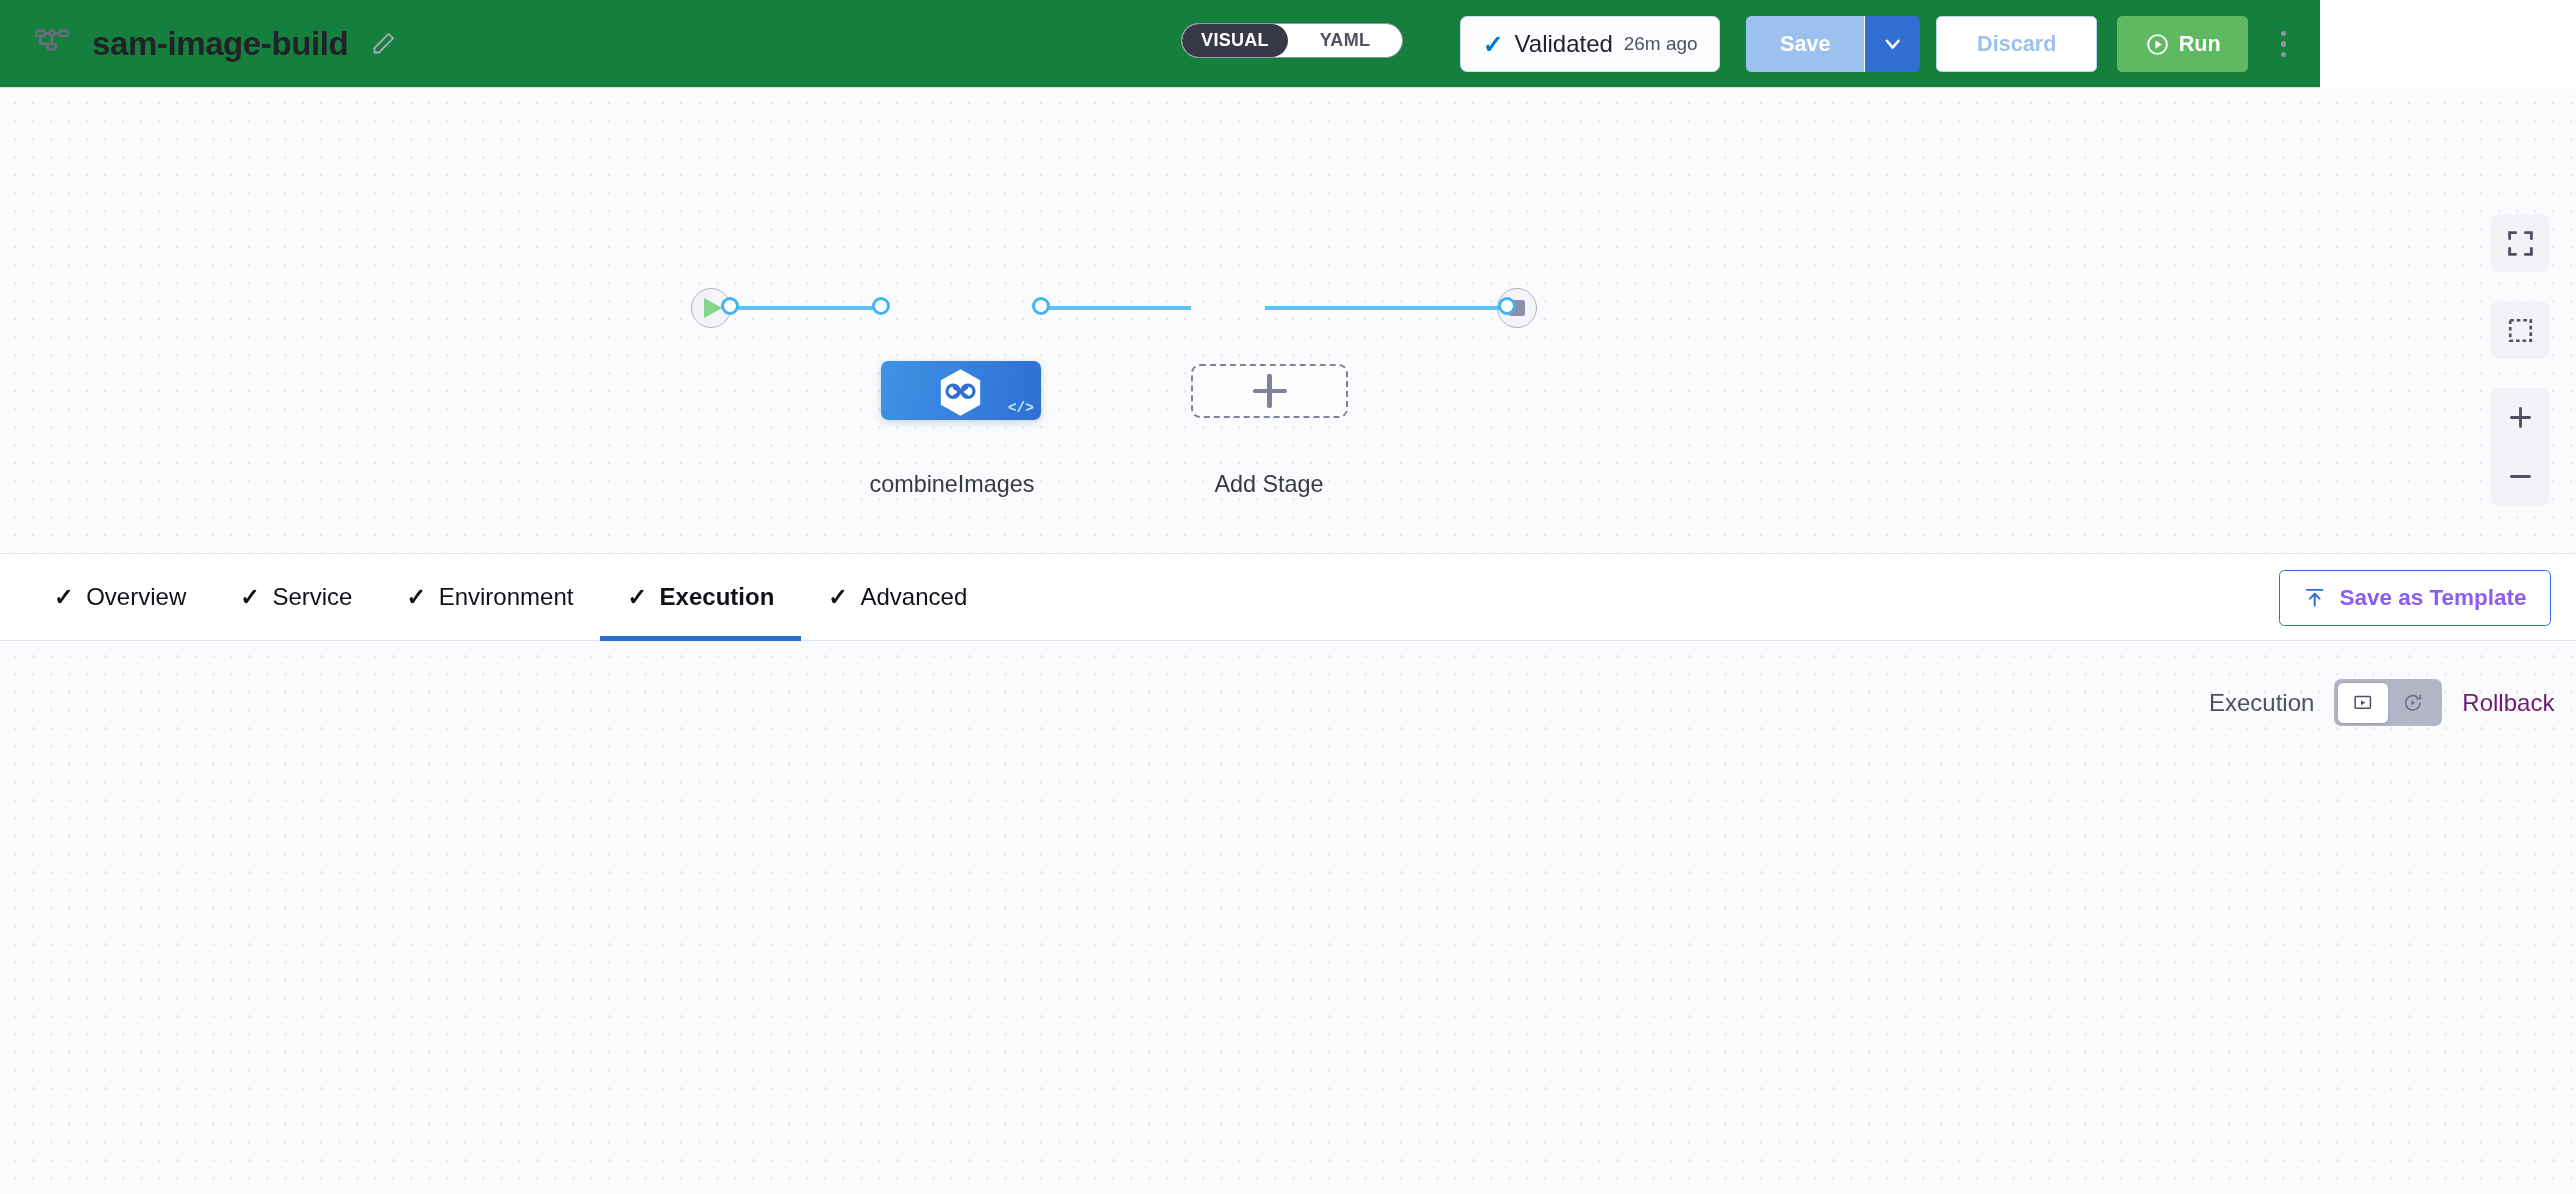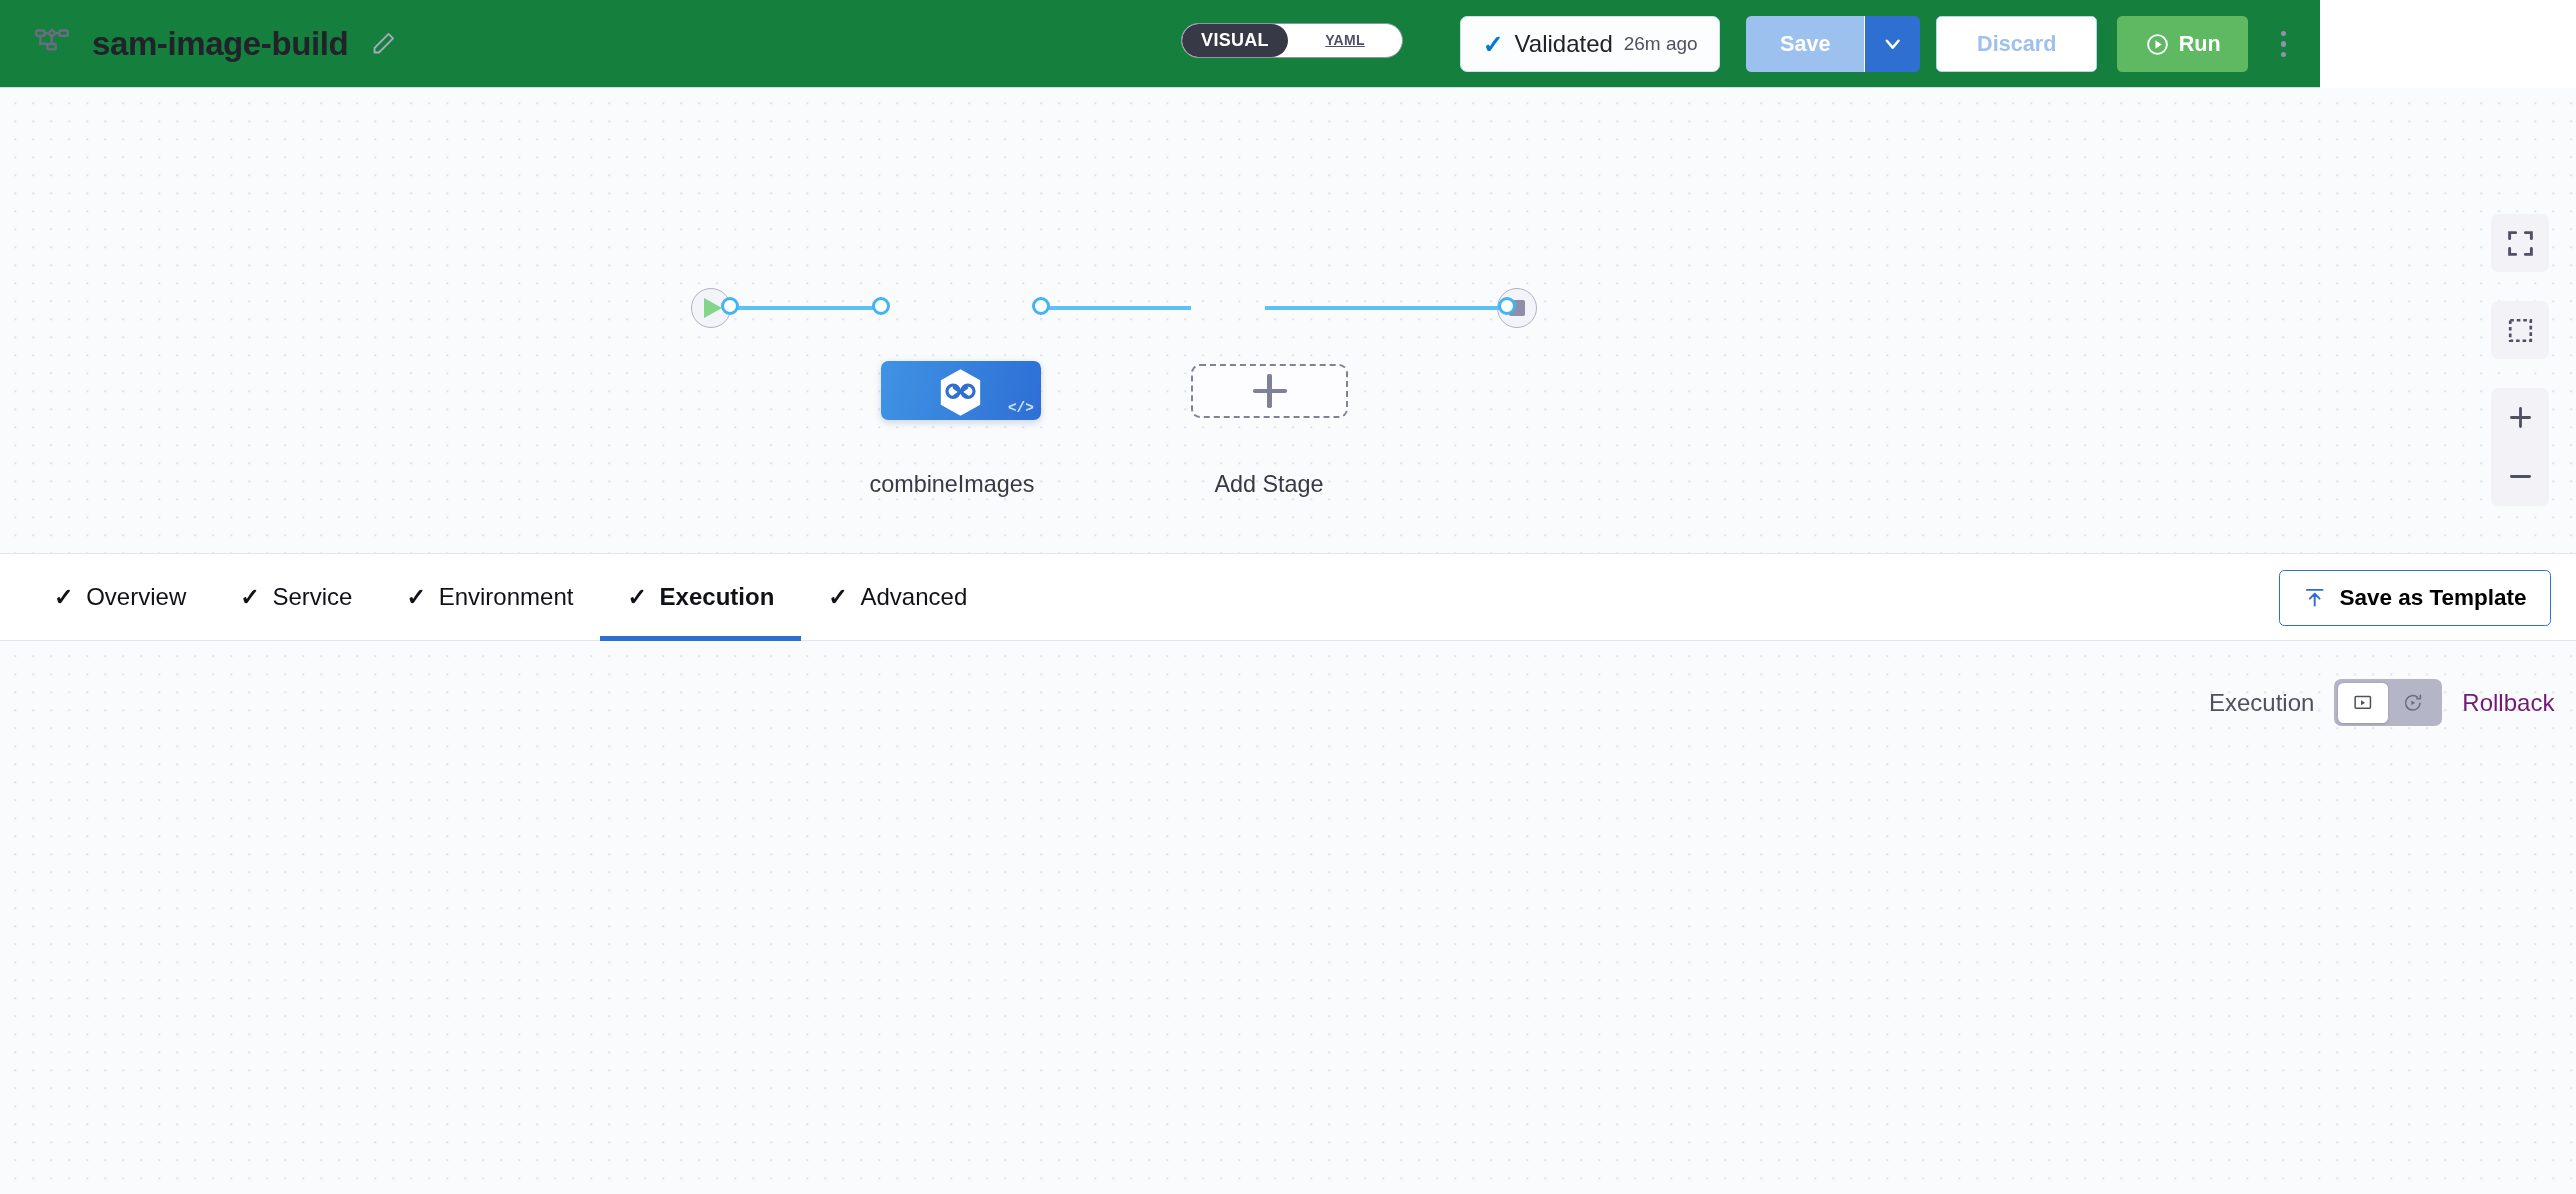--- a/index.html
+++ b/index.html
@@ -35,23 +35,22 @@
   #mode-visual {
     height: 100%; width: 106px; border-radius: 18px;
     background: #383946; color: #fff;
     display: flex; align-items: center; justify-content: center;
     font-size: 18px; font-weight: bold; letter-spacing: 0.3px;
     cursor: pointer;
   }
   #mode-yaml {
     flex: 1; height: 100%; color: #4f5162;
     display: flex; align-items: center; justify-content: center;
-    font-size: 14px; font-weight: bold; letter-spacing: 0.3px;
+    font-size: 18px; font-weight: bold; letter-spacing: 0.3px;
     cursor: pointer;
-    text-decoration: underline;
   }
 
   #header-right {
     position: absolute; right: 25px; top: 0; height: 88px;
     display: flex; align-items: center; gap: 0;
   }
   #validated-chip {
     height: 56px; border: 0.9px solid #cfe0f5; border-radius: 7.2px;
     background: #fbfdff; display: flex; align-items: center; gap: 10.8px;
     padding: 0 21.6px; margin-right: 26px;
@@ -172,21 +171,21 @@
     content: ""; position: absolute; left: 0; right: 0; bottom: 0;
     height: 5.4px; background: #2f6fd1;
   }
   #tabs-wrap { display: flex; margin-left: 27px; }
   #save-template-btn {
     position: absolute; right: 25px; top: 16px;
     height: 56px; padding: 0 23.4px;
     border: 1.3px solid #2f6fd1; border-radius: 5.4px; background: #fff;
     display: flex; align-items: center; gap: 12.6px; cursor: pointer;
   }
-  #save-template-btn span.lbl { color: #000000; font-size: 22.5px; font-weight: bold; text-align: right; }
+  #save-template-btn span.lbl { color: #8b5cf6; font-size: 22.5px; font-weight: bold; text-align: right; }
 
   
   #exec-rollback {
     position: absolute; right: 21.6px; top: 679px;
     display: flex; align-items: center; gap: 20px; z-index: 20;
   }
   #exec-label { font-size: 24px; color: #4f5162; }
   #er-toggle {
     width: 108px; height: 47px; background: #b4b6c8; border-radius: 7.2px;
     display: flex; align-items: center; padding: 3.6px; gap: 0;

